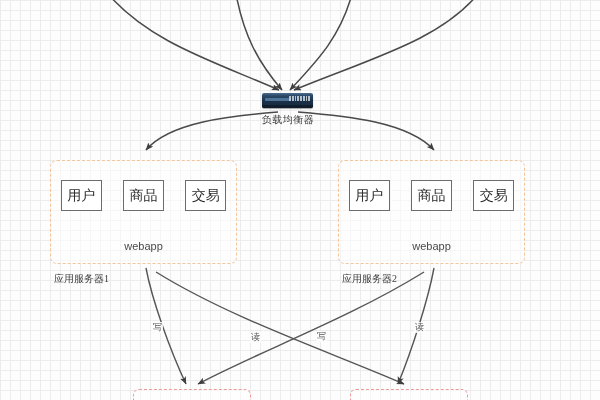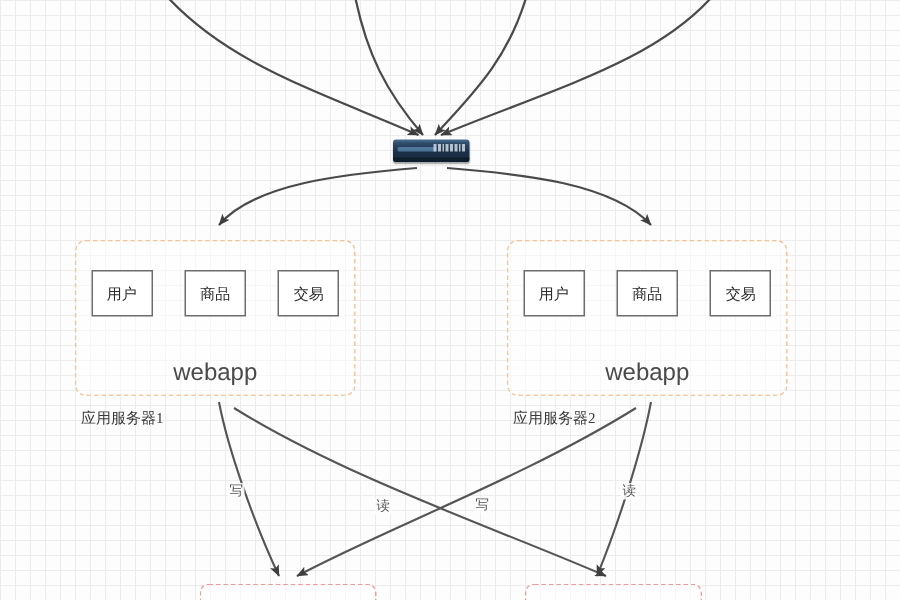--- a/index.html
+++ b/index.html
@@ -57,25 +57,25 @@
     box-sizing:border-box;
   }
   .modules{
     position:absolute;left:0;top:20px;width:187px;
     display:flex;justify-content:space-around;align-items:center;
   }
   .module{
     width:41px;height:31px;
     border:1.3px solid #6c6c6c;background:#ffffff;
     display:flex;align-items:center;justify-content:center;
-    font-size:10px;color:#2b2b2b;box-sizing:border-box;
+    font-size:14px;color:#2b2b2b;box-sizing:border-box;
   }
   .webapp-label{
     position:absolute;left:0;top:80px;width:187px;
-    text-align:center;font-size:16px;color:#4a4a4a;
+    text-align:center;font-size:11px;color:#4a4a4a;
   }
   .server-caption{
     position:absolute;left:4px;top:112px;
     font-size:10px;color:#3a3a3a;white-space:nowrap;font-family:Liberation Serif, serif;
   }
 
   
   .db-box{
     position:absolute;height:40px;
     border:1.6px dashed #ef9a9a;border-radius:6px;
@@ -129,20 +129,21 @@
         <i></i>
         <i></i>
         <i></i>
         <i></i>
         <i></i>
         <i></i>
         <i></i>
     </div>
     <div class="base"></div>
   </div>
+  <div class="lb-label">负载均衡器</div>
 
   <div class="app-server" style="left:50px;top:160px;">
     <div class="server-box"></div>
     <div class="modules">
       <div class="module">用户</div>
       <div class="module">商品</div>
       <div class="module">交易</div>
     </div>
     <div class="webapp-label">webapp</div>
     <div class="server-caption">应用服务器1</div>

